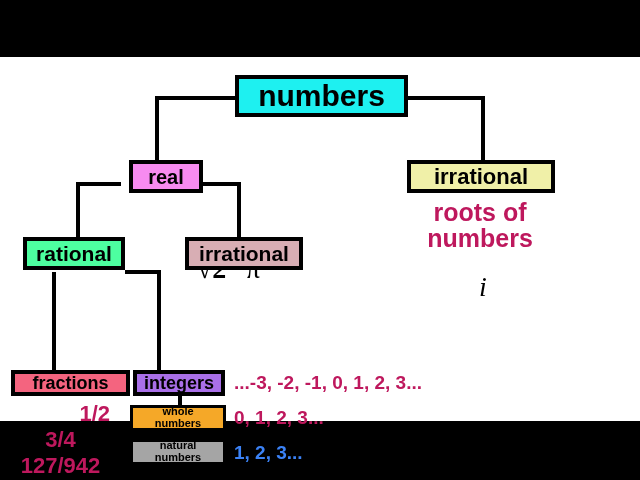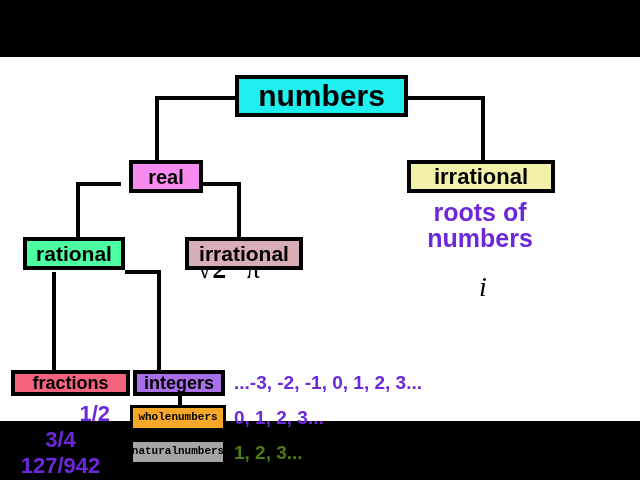--- a/index.html
+++ b/index.html
@@ -44,45 +44,44 @@
     align-items: center;
     justify-content: center;
     text-align: center;
     color: #000000;
     font-weight: bold;
     line-height: 1.0;
     white-space: nowrap;
     z-index: 3;
   }
   .node.two-line {
-    flex-direction: row;
+    flex-direction: column;
     line-height: 1.05;
     white-space: normal;
     border-width: 3px;
-    font-family: Liberation Mono, monospace;
   }
 
   
   .line {
     position: absolute;
     background: #000000;
     z-index: 1;
   }
   .line.h { height: 4px; }
   .line.v { width: 4px; }
 
   
   .free-text {
     position: absolute;
-    color: #6d28d9;
+    color: #be185d;
     font-weight: bold;
     white-space: nowrap;
     z-index: 2;
   }
-  .free-text.red { color: #4d7c0f; }
+  .free-text.red { color: #3b82f6; }
   .free-text.stack {
     white-space: normal;
     text-align: center;
     line-height: 1.04;
   }
   .math {
     position: absolute;
     font-family: "Liberation Serif", serif;
     color: #000000;
     z-index: 2;

